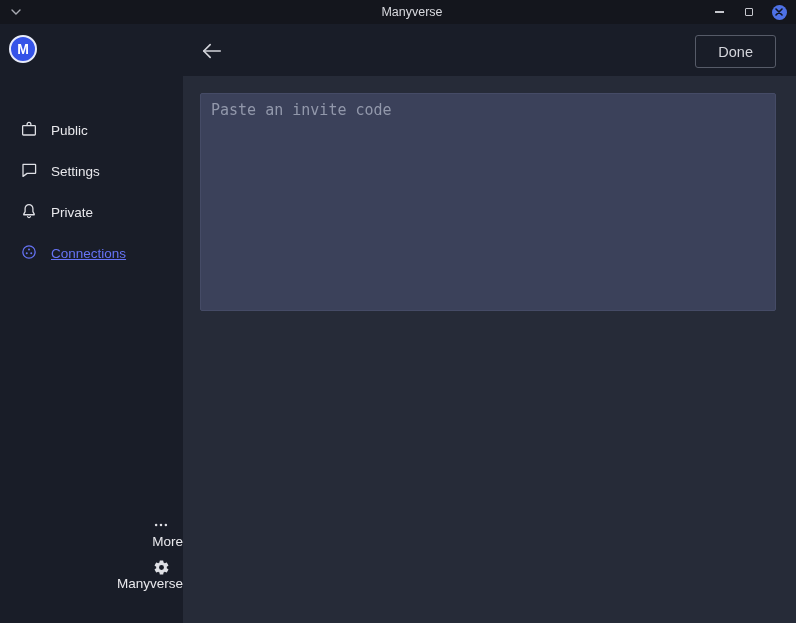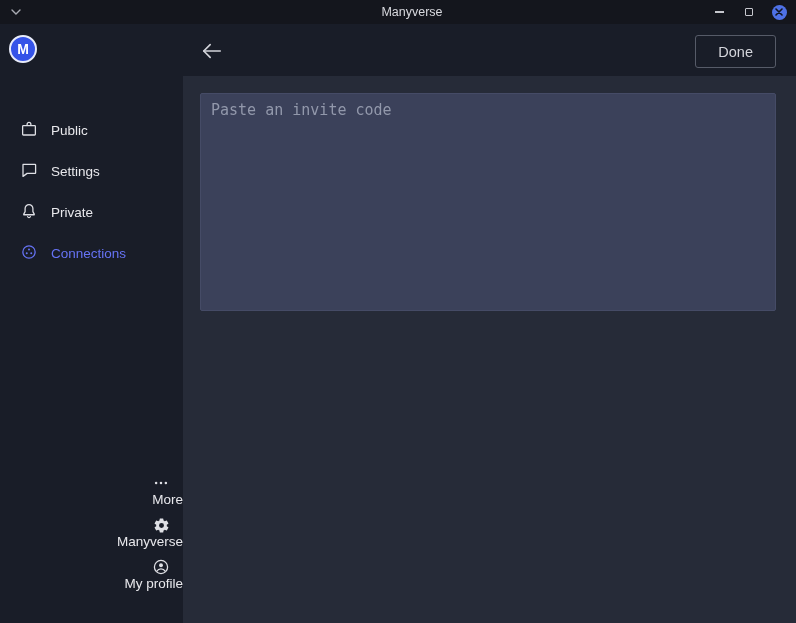--- a/index.html
+++ b/index.html
@@ -92,21 +92,21 @@
   .nav-item{
     display:flex;align-items:flex-end;height:41px;padding-left:20px;
     color:#e8e8ec;cursor:pointer;
   }
   .nav-list.bottom .nav-item{height:42px;flex-direction:column;}
   .nav-item .icon{
     width:18px;height:18px;margin-right:13px;
     display:flex;align-items:center;justify-content:center;color:#dfe0e5;
   }
   .nav-label{font-size:13.5px;}
-  .nav-item.active{color:var(--accent-blue);}
+  .nav-item.active{color:var(--accent-blue);text-decoration:underline;}
   .nav-item.active .icon{color:var(--accent-blue);}
 
   
   .main{
     position:absolute;top:76px;left:183px;right:0;bottom:0;
     background:var(--main-bg);
   }
   .invite-input{
     position:absolute;left:17px;top:17px;width:576px;height:218px;
     background:var(--input-bg);
@@ -224,30 +224,20 @@
 
       <div class="nav-item">
         <span class="icon">
           <svg width="17" height="17" viewBox="0 0 24 24" fill="currentColor">
               <path d="M19.43 12.98c.04-.32.07-.64.07-.98s-.03-.66-.07-.98l2.11-1.65a.5.5 0 0 0 .12-.64l-2-3.46a.5.5 0 0 0-.61-.22l-2.49 1a7.03 7.03 0 0 0-1.69-.98l-.38-2.65A.5.5 0 0 0 14 2h-4a.5.5 0 0 0-.5.42l-.38 2.65c-.61.25-1.17.59-1.69.98l-2.49-1a.5.5 0 0 0-.61.22l-2 3.46a.5.5 0 0 0 .12.64l2.11 1.65c-.04.32-.07.65-.07.98s.03.66.07.98l-2.11 1.65a.5.5 0 0 0-.12.64l2 3.46c.14.24.42.34.61.22l2.49-1c.52.39 1.08.73 1.69.98l.38 2.65c.04.24.25.42.5.42h4c.25 0 .46-.18.5-.42l.38-2.65c.61-.25 1.17-.59 1.69-.98l2.49 1c.23.09.47 0 .61-.22l2-3.46a.5.5 0 0 0-.12-.64l-2.11-1.65zM12 15.5a3.5 3.5 0 1 1 0-7 3.5 3.5 0 0 1 0 7z"></path>
             </svg>
         </span>
         <span class="nav-label">Manyverse</span>
       </div>
 
-      <div class="nav-item">
-        <span class="icon">
-          <svg width="18" height="18" viewBox="0 0 24 24" fill="none" stroke="currentColor" stroke-width="1.7">
-              <circle cx="12" cy="12" r="8.8"></circle>
-              <circle cx="12" cy="9.6" r="2.6" fill="currentColor" stroke="none"></circle>
-              <path d="M6.3 17.9c1.3-2.1 3.3-3.3 5.7-3.3s4.4 1.2 5.7 3.3" fill="none"></path>
-            </svg>
-        </span>
-        <span class="nav-label">My profile</span>
-      </div>
 
     </div>
   </div>
 
   <div class="main">
     <textarea class="invite-input" autofocus="" spellcheck="false" placeholder="Paste an invite code" style=""></textarea>
   </div>
 
 </div>
 

